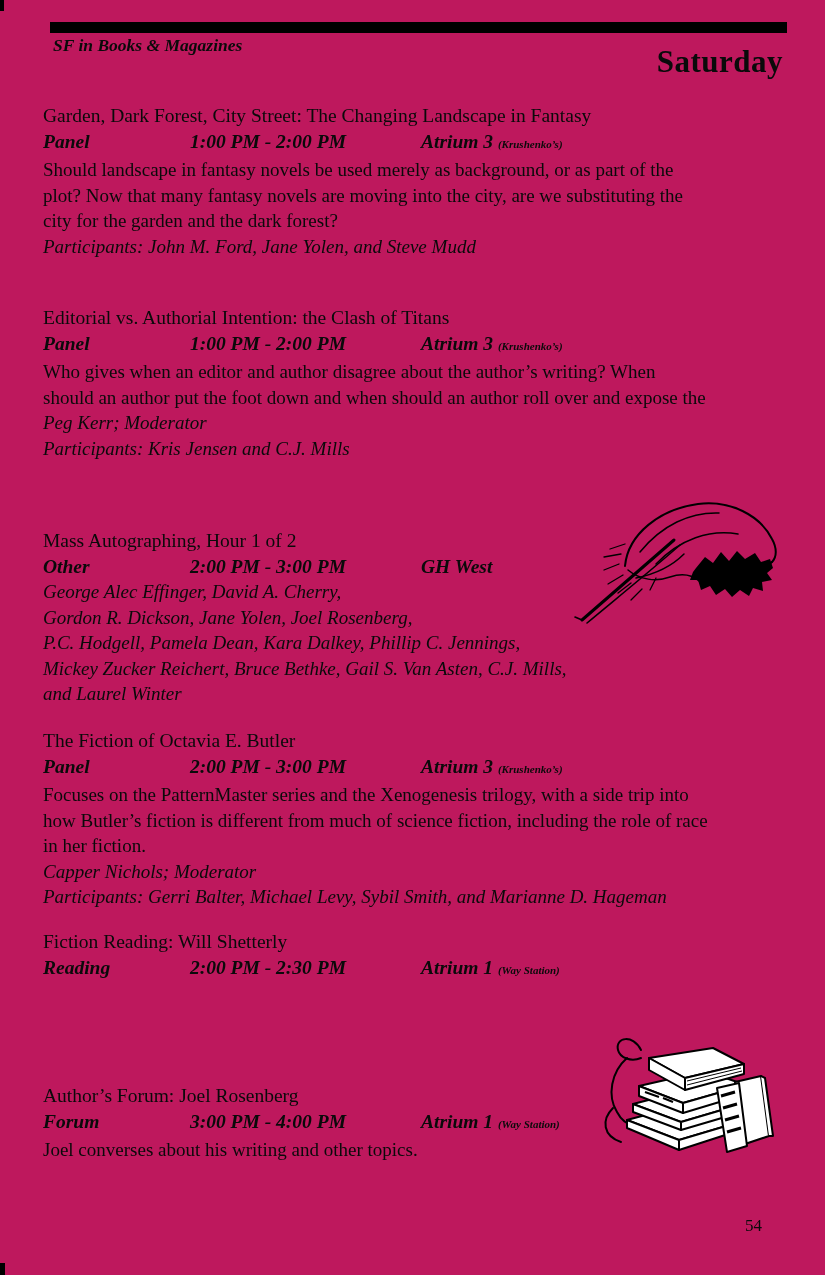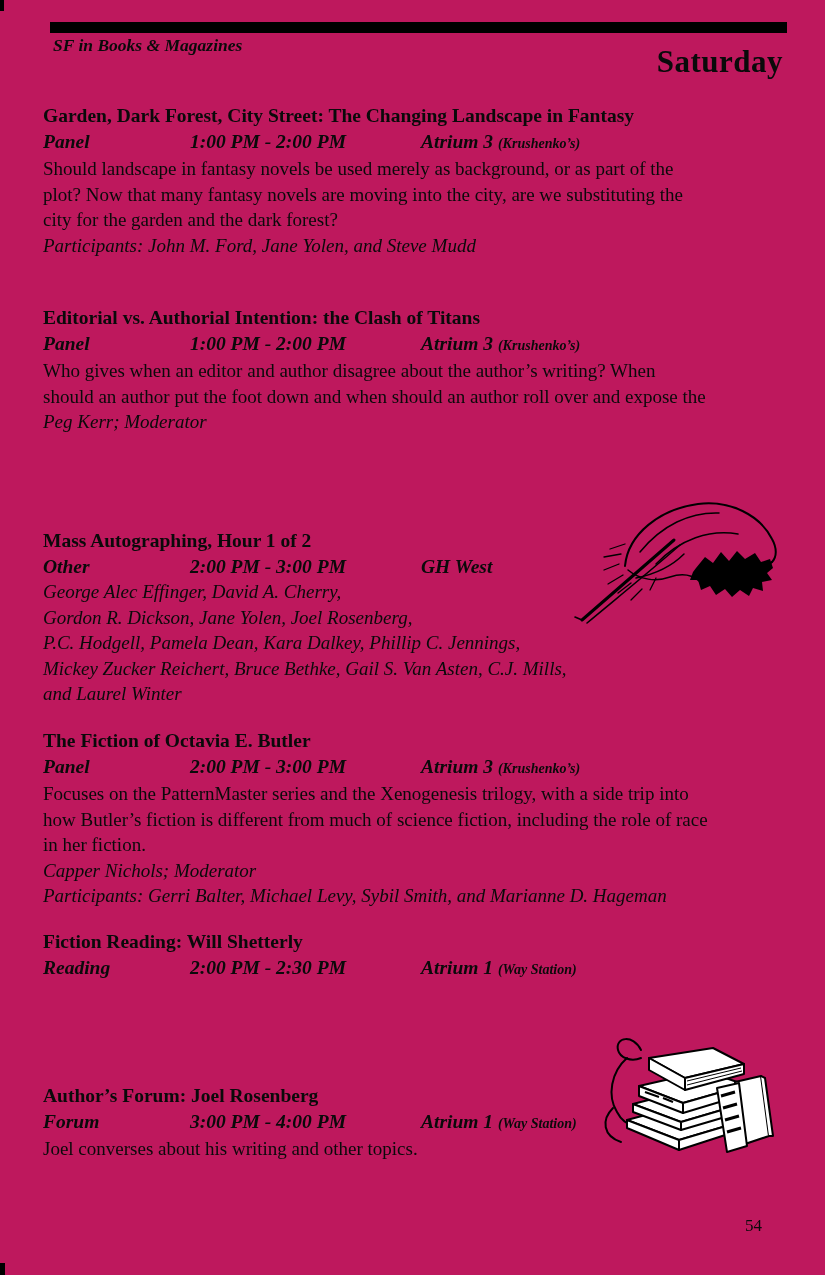--- a/index.html
+++ b/index.html
@@ -12,25 +12,25 @@
   .corner-tick-top { position: absolute; left: 0; top: 0; width: 4px; height: 11px; background: #000; }
   .corner-tick-bottom { position: absolute; left: 0; top: 1263px; width: 5px; height: 12px; background: #000; }
   .header-bar { position: absolute; left: 50px; top: 22px; width: 737px; height: 11px; background: #000; }
   .section-label { position: absolute; left: 53px; top: 35px; font-size: 17.5px; font-weight: bold; font-style: italic; }
   .day-label { position: absolute; right: 42px; top: 44px; font-size: 31px; font-weight: bold; letter-spacing: 0.5px; }
 
   .event { position: absolute; left: 43px; line-height: 25.5px; }
   .ev1 { top: 103px; } .ev2 { top: 305px; } .ev3 { top: 528px; }
   .ev4 { top: 728px; } .ev5 { top: 929px; } .ev6 { top: 1030px; } .ev7 { top: 1083px; }
 
-  .title { font-weight: bold; font-size: 19.5px; white-space: nowrap; }
+  .title { font-weight: normal; font-size: 19.5px; white-space: nowrap; }
   .meta  { font-weight: bold; font-style: italic; font-size: 19.5px; white-space: nowrap; }
   .col-type { display: inline-block; width: 147px; }
   .col-time { display: inline-block; width: 231px; }
-  .loc-note { font-size: 14px; font-family: Liberation Serif, serif; }
+  .loc-note { font-size: 11px; font-family: Liberation Serif, serif; }
   .line { font-size: 19px; white-space: nowrap; }
   .italic { font-style: italic; }
 
   .page-number { position: absolute; left: 745px; top: 1216px; font-size: 17px; }
 
   .feather { position: absolute; left: 568px; top: 482px; width: 218px; height: 146px; }
   .books   { position: absolute; left: 597px; top: 1024px; width: 180px; height: 142px; }
   svg { display: block; width: 100%; height: 100%; }
 </style>
 </head>
@@ -57,20 +57,21 @@
   </section>
 
   <section class="event ev2">
     <div class="title">Editorial vs. Authorial Intention: the Clash of Titans</div>
     <div class="meta">
       <span class="col-type">Panel</span><span class="col-time">1:00 PM - 2:00 PM</span><span>Atrium 3</span> <span class="loc-note">(Krushenko’s)</span>
     </div>
     <div class="line">Who gives when an editor and author disagree about the author’s writing? When</div>
     <div class="line">should an author put the foot down and when should an author roll over and expose the</div>
     <div class="line italic">Peg Kerr; Moderator</div>
+    <div class="line italic">Participants: Kris Jensen and C.J. Mills</div>
   </section>
 
   <section class="event ev3">
     <div class="title">Mass Autographing, Hour 1 of 2</div>
     <div class="meta">
       <span class="col-type">Other</span><span class="col-time">2:00 PM - 3:00 PM</span><span>GH West</span>
     </div>
     <div class="line italic">George Alec Effinger, David A. Cherry,</div>
     <div class="line italic">Gordon R. Dickson, Jane Yolen, Joel Rosenberg,</div>
     <div class="line italic">P.C. Hodgell, Pamela Dean, Kara Dalkey, Phillip C. Jennings,</div>

